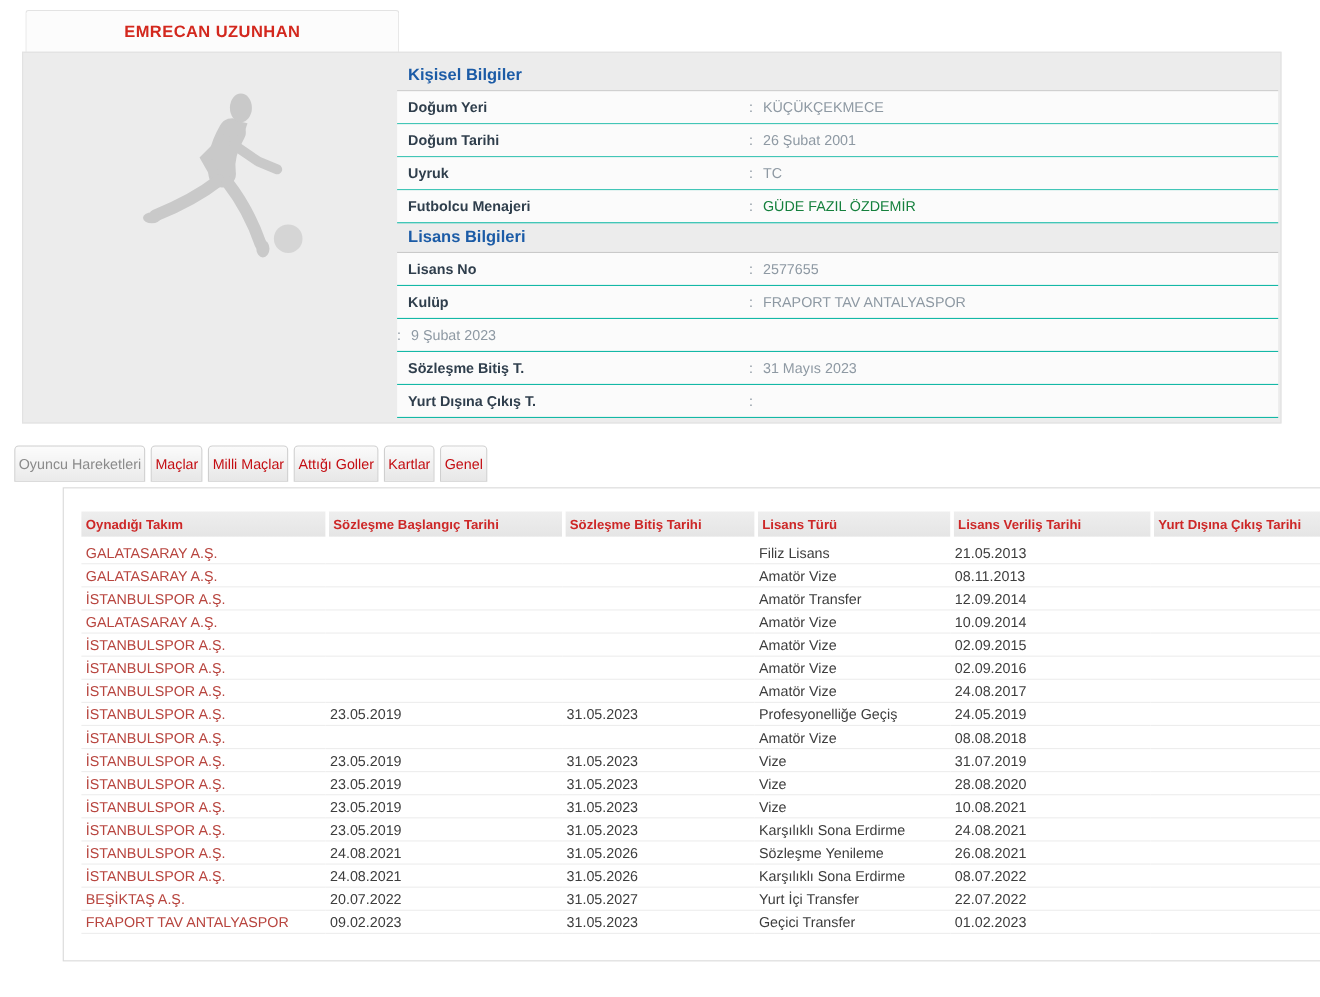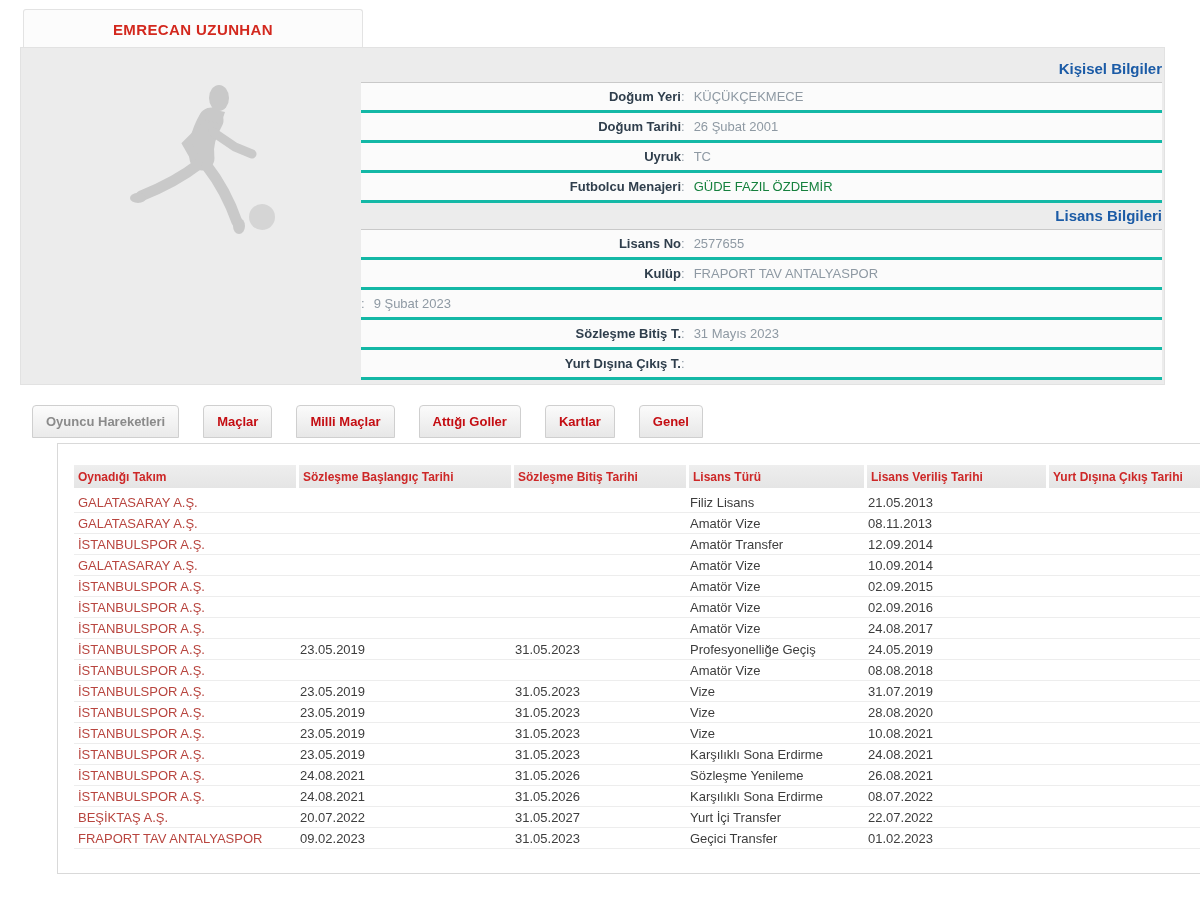--- a/index.html
+++ b/index.html
@@ -12,49 +12,48 @@
   
   .name-tab {
     position:absolute; left:23px; top:9px; width:340px; height:39px;
     background:#fcfcfc; border:1px solid #e3e3e3; border-bottom:none;
     border-radius:3px 3px 0 0;
     display:flex; align-items:center; justify-content:center;
     font-size:15px; font-weight:bold; letter-spacing:.4px; color:#d3281e;
   }
   .top-panel {
     position:absolute; left:20px; top:47px; width:1145px; height:338px;
-    background:#ececec; border:1px solid #e2e2e2;text-align:right;
+    background:#ececec; border:1px solid #e2e2e2;
   }
   .photo-area { position:absolute; left:0; top:0; width:340px; height:336px; }
   .photo-area svg { position:absolute; left:108px; top:34px; }
 
   .info-panel { position:absolute; left:340px; top:8px; right:2px; }
   .section-title {
     height:27px; line-height:26px; padding-left:10px;
     color:#1b5ba6; font-weight:bold; font-size:15px;
     border-bottom:1px solid #c9c9c9;
   }
   .info-row {
-    height:30px; background:#fbfbfb; border-bottom:3px solid #14b8a6;
+    height:30px; background:#fbfbfb; border-bottom:1px solid #14b8a6;
     display:flex; align-items:center; font-size:13px;
   }
   .info-row .lbl { width:320px; padding-left:10px; font-weight:bold; color:#2f3e4c; }
   .info-row .colon { color:#8e99a3; margin-right:9px; }
   .info-row .val { color:#8e99a3; }
   .info-row .val.link { color:#15803d; cursor:pointer; }
 
   
   .tabs { position:absolute; left:13px; top:405px; display:flex; gap:5px; }
   .tab {
-    height:33px; padding:0 13px; display:flex; align-items:center;
+    height:33px; padding:0 3px; display:flex; align-items:center;
     background:linear-gradient(#fbfbfb,#e7e7e7);
     border:1px solid #cfcfcf; border-radius:4px 4px 0 0;
-    font-size:13px; font-weight:bold; color:#c40d12; cursor:pointer;
+    font-size:13px; font-weight:normal; color:#c40d12; cursor:pointer;
     white-space:nowrap;
-    margin-left:19px;
   }
   .tab.active { color:#8a8a8a; background:linear-gradient(#fcfcfc,#eaeaea); }
 
   
   .content-panel {
     position:absolute; left:13px; top:443px; width:1172px; height:431px;
     background:#ffffff; border:1px solid #d9d9d9;margin-left:44px;
   }
   table.moves {
     position:absolute; left:16px; top:21px; width:1138px;

